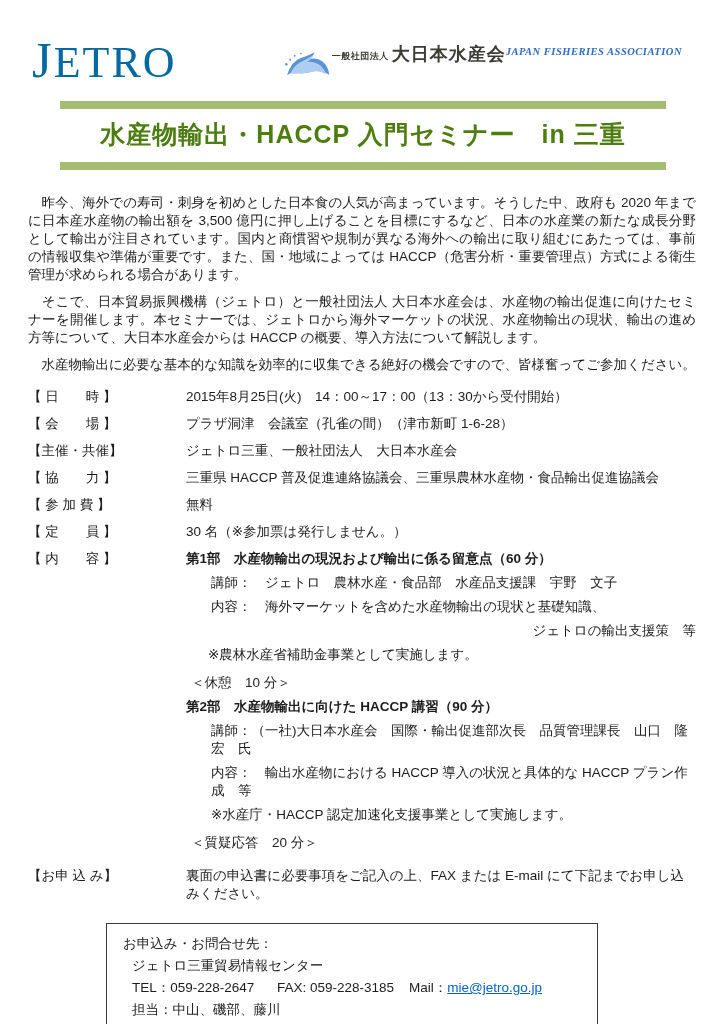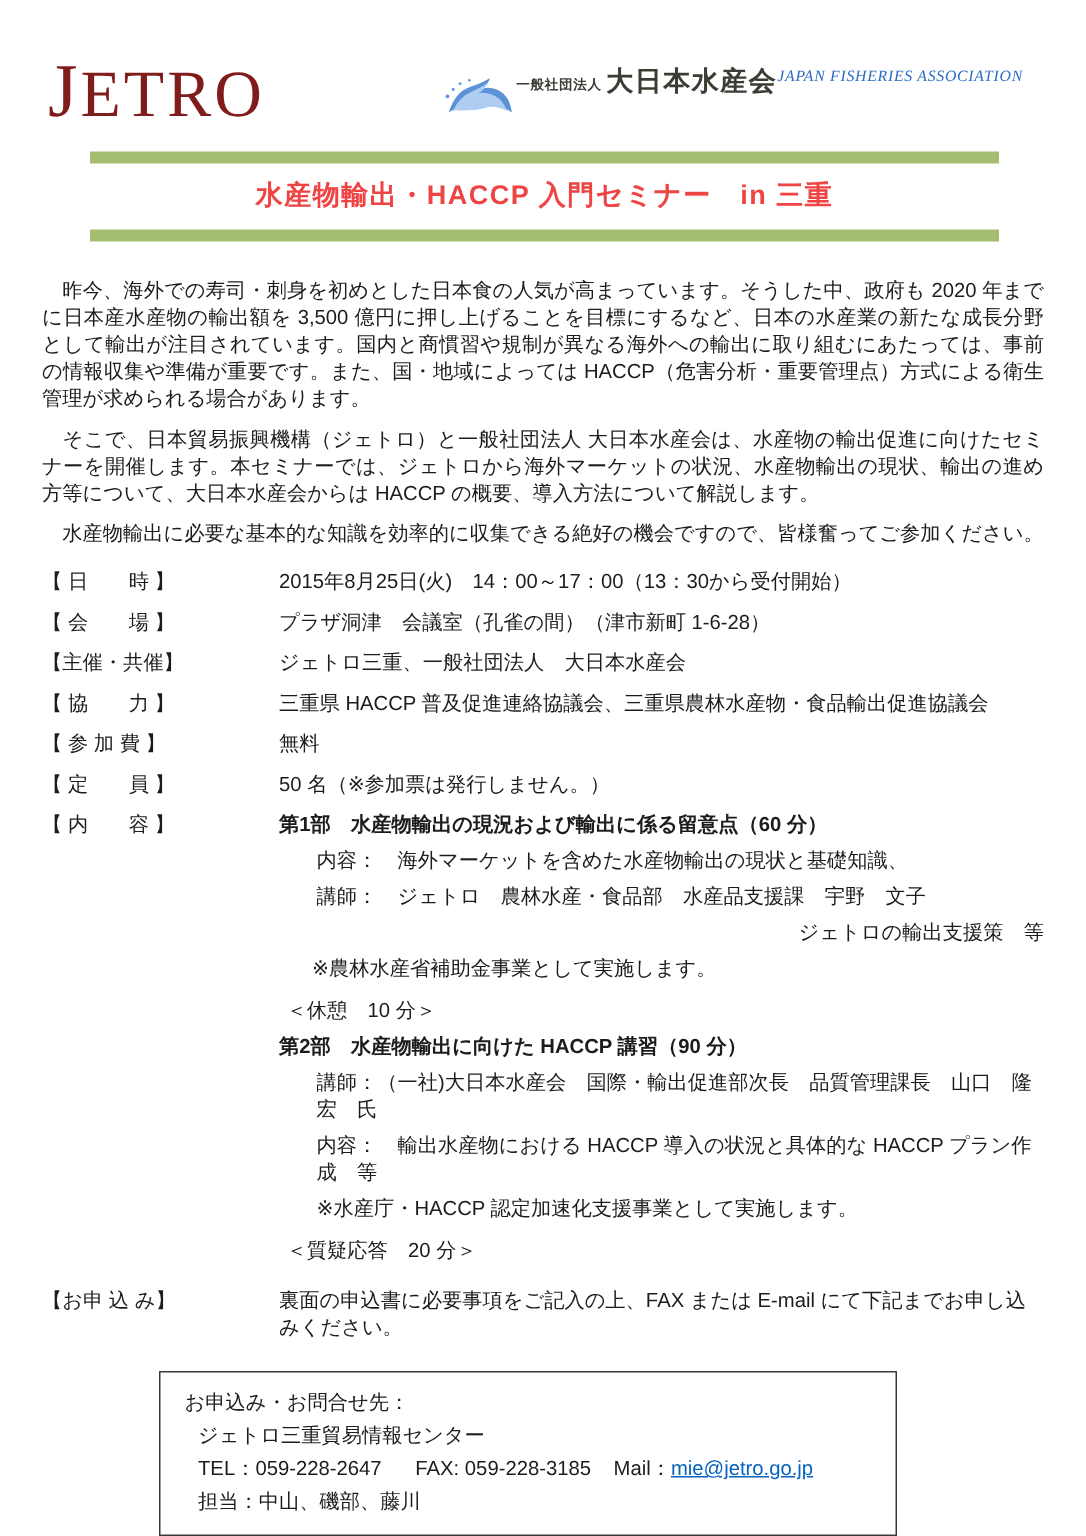--- a/index.html
+++ b/index.html
@@ -14,46 +14,46 @@
     font-family:"Liberation Sans","DejaVu Sans",sans-serif;
     color:#1c1c1c;
   }
   .page{position:relative;width:724px;height:1024px;padding:34px 28px 0 28px;}
 
   
   .header{display:flex;justify-content:space-between;align-items:flex-start;padding:0 2px 0 4px;}
   .jetro-logo{
     display:block;
     font-family:"Liberation Serif","DejaVu Serif",serif;
-    font-size:44px;line-height:52px;color:#7f1d1d;
+    font-size:44px;line-height:52px;color:#0369a1;
     letter-spacing:2px;font-weight:500;
   }
   .jetro-logo::first-letter{font-size:115%;}
   .jfa-logo{display:flex;align-items:flex-start;margin-top:8px;margin-right:12px;}
   .wave{flex:none;margin-top:8px;margin-right:2px;}
   .jfa-text{display:flex;flex-direction:row;}
   .jfa-names{display:flex;align-items:flex-end;white-space:nowrap;}
   .jfa-orgtype{font-size:9px;color:#3c3c34;font-weight:bold;letter-spacing:.5px;padding-bottom:3px;}
   .jfa-orgname{font-size:18px;color:#3c3c34;font-weight:bold;letter-spacing:1px;margin-left:3px;}
   .jfa-underline{height:4px;border-top:2px solid var(--logo-blue);border-bottom:1px solid var(--logo-blue);margin-top:2px;}
   .jfa-en{
     font-family:"Liberation Serif","DejaVu Serif",serif;
-    font-style:italic;font-weight:normal;color:var(--logo-blue);
+    font-style:italic;font-weight:bold;color:var(--logo-blue);
     font-size:10.5px;letter-spacing:.5px;margin-top:4px;white-space:nowrap;
   }
 
   
   .title-band{
     margin:12px 30px 0 32px;
     border-top:8px solid var(--accent-green);
     border-bottom:8px solid var(--accent-green);
     padding:9px 0 11px 0;
     text-align:center;
   }
-  .title-band h1{font-size:18px;font-weight:bold;color:#ef4444;letter-spacing:1px;white-space:nowrap;}
+  .title-band h1{font-size:25px;font-weight:bold;color:#4d7c0f;letter-spacing:1px;white-space:nowrap;}
 
   
   .intro{margin-top:24px;font-size:13.5px;line-height:18px;text-align:justify;}
   .intro p{margin-bottom:0;}
   .intro p + p{margin-top:9px;}
 
   
   .details{margin-top:14px;font-size:13.5px;line-height:18px;}
   .d-row{display:flex;margin-top:9px;gap:48px;}
   .d-label{flex:none;width:110px;white-space:nowrap;}
@@ -134,29 +134,29 @@
     <div class="d-row">
       <span class="d-label">【 協　　力 】</span>
       <span class="d-value">三重県 HACCP 普及促進連絡協議会、三重県農林水産物・食品輸出促進協議会</span>
     </div>
     <div class="d-row">
       <span class="d-label">【 参 加 費 】</span>
       <span class="d-value">無料</span>
     </div>
     <div class="d-row">
       <span class="d-label">【 定　　員 】</span>
-      <span class="d-value">50 名（※参加票は発行しません。）</span>
+      <span class="d-value">30 名（※参加票は発行しません。）</span>
     </div>
 
     <div class="d-row">
       <span class="d-label">【 内　　容 】</span>
       <div class="d-value program">
         <div class="pl prog-h">第1部　水産物輸出の現況および輸出に係る留意点（60 分）</div>
+        <div class="pl prog-sub">講師：　ジェトロ　農林水産・食品部　水産品支援課　宇野　文子</div>
         <div class="pl prog-sub">内容：　海外マーケットを含めた水産物輸出の現状と基礎知識、</div>
-        <div class="pl prog-sub">講師：　ジェトロ　農林水産・食品部　水産品支援課　宇野　文子</div>
         <div class="pl prog-sub2">ジェトロの輸出支援策　等</div>
         <div class="pl prog-note">※農林水産省補助金事業として実施します。</div>
         <div class="pl prog-break">＜休憩　10 分＞</div>
         <div class="pl prog-h">第2部　水産物輸出に向けた HACCP 講習（90 分）</div>
         <div class="pl prog-sub">講師：（一社)大日本水産会　国際・輸出促進部次長　品質管理課長　山口　隆宏　氏</div>
         <div class="pl prog-sub">内容：　輸出水産物における HACCP 導入の状況と具体的な HACCP プラン作成　等</div>
         <div class="pl prog-sub">※水産庁・HACCP 認定加速化支援事業として実施します。</div>
         <div class="pl prog-break">＜質疑応答　20 分＞</div>
       </div>
     </div>

